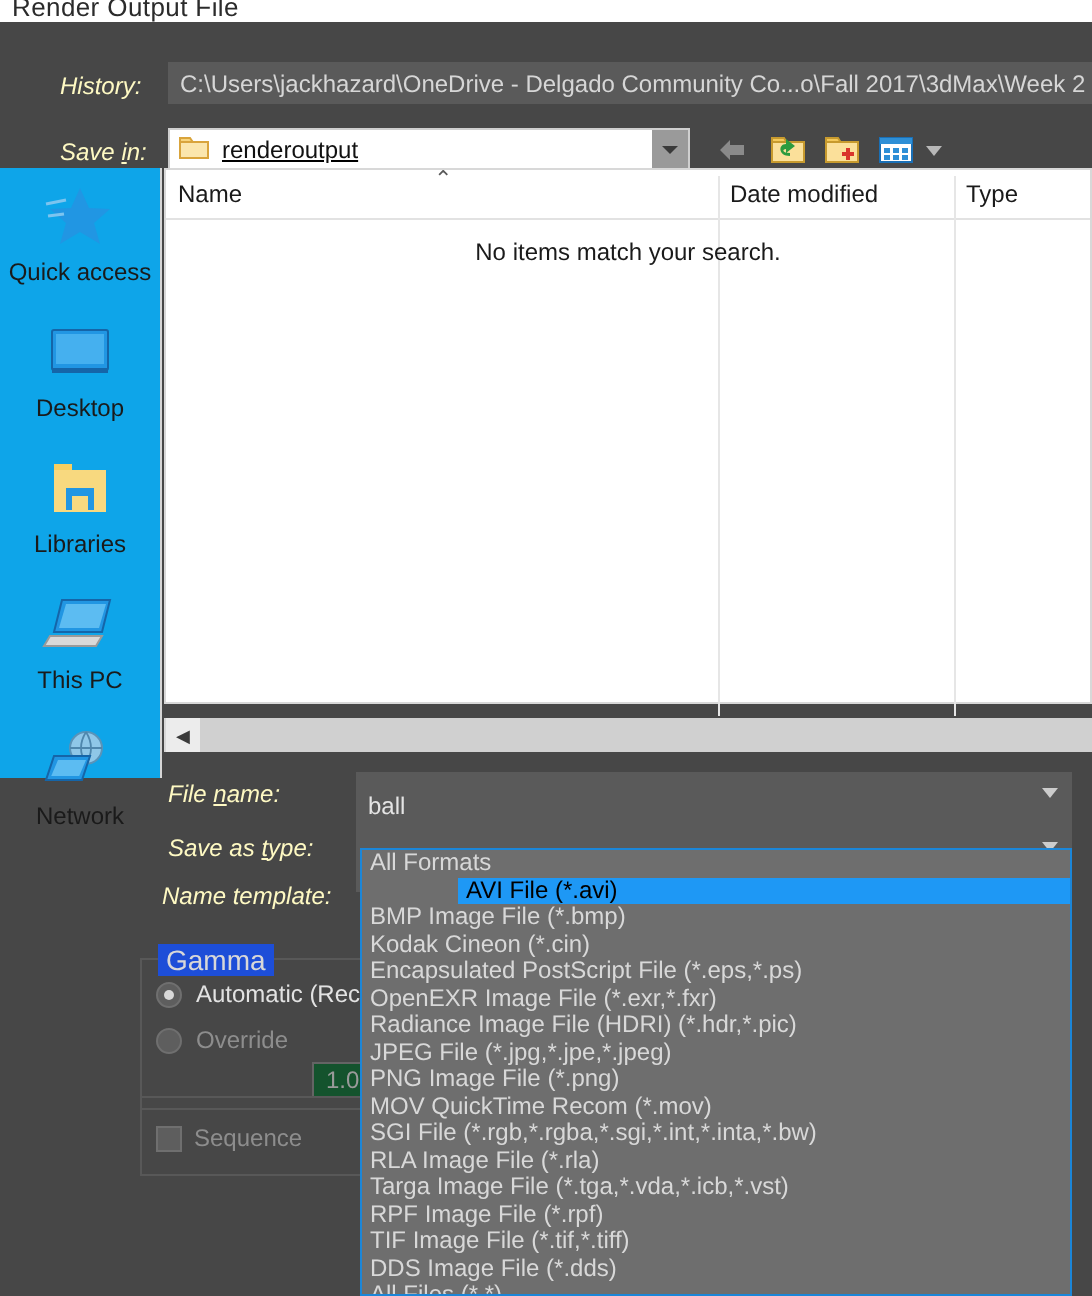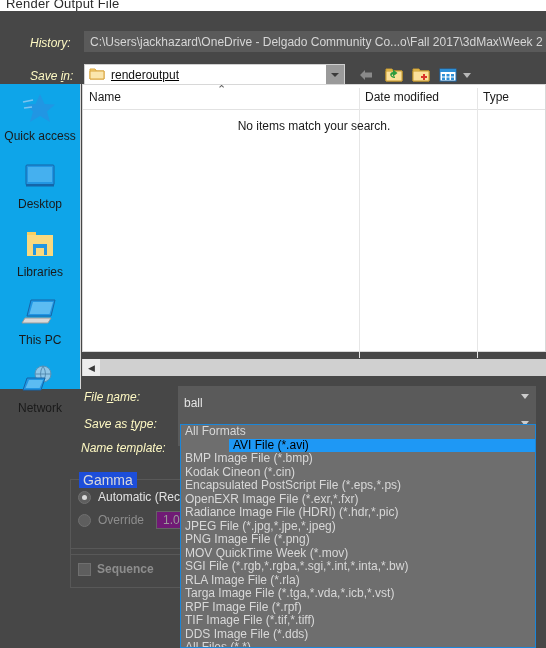--- a/index.html
+++ b/index.html
@@ -87,25 +87,25 @@
   
   .group{position:absolute;border:1px solid #585858;}
   .group-title{position:absolute;top:-8px;left:8px;background:#1d4ed8;padding:0 4px;
     color:#d8d8d8;font-size:14px;}
   .radio{position:absolute;width:13px;height:13px;border-radius:50%;background:#5e5e5e;
     border:1px solid #6f6f6f;box-sizing:border-box;}
   .radio.on:after{content:"";position:absolute;left:3px;top:3px;width:5px;height:5px;
     border-radius:50%;background:#d9d9d9;}
   .radio-lbl{position:absolute;color:#e2e2e2;font-size:12px;white-space:nowrap;}
   .radio-lbl.dim{color:#8d8d8d;}
-  .spin{position:absolute;height:18px;background:#701a75;border:1px solid #646464;
-    box-sizing:border-box;color:#9a9a9a;font-size:12px;display:flex;align-items:center;padding-left:6px;}
+  .spin{position:absolute;height:18px;background:#14532d;border:1px solid #646464;
+    box-sizing:border-box;color:#9a9a9a;font-size:12px;display:flex;align-items:center;padding-left:6px;margin-top:20px;}
 
   .chk{position:absolute;width:13px;height:13px;background:#5e5e5e;border:1px solid #6f6f6f;box-sizing:border-box;}
-  .chk-lbl{position:absolute;color:#8d8d8d;font-size:12px;font-weight:bold;}
+  .chk-lbl{position:absolute;color:#8d8d8d;font-size:12px;}
 
   
   .popup{position:absolute;left:180px;top:424px;width:356px;height:224px;
     background:#6e6e6e;border:1px solid #1b86d8;box-sizing:border-box;overflow:hidden;z-index:50;}
   .popup .it{height:13.5px;line-height:13.5px;color:#d8d8d8;font-size:12px;
     padding-left:4px;white-space:nowrap;overflow:hidden;}
   .popup .it.sel{background:#1e98f5;color:#000000;margin-left:48px;}
 </style>
 </head>
 <body>
@@ -294,21 +294,21 @@
   <div class="popup" id="dropdown-list">
       <div class="it">All Formats</div>
       <div class="it sel">AVI File (*.avi)</div>
       <div class="it">BMP Image File (*.bmp)</div>
       <div class="it">Kodak Cineon (*.cin)</div>
       <div class="it">Encapsulated PostScript File (*.eps,*.ps)</div>
       <div class="it">OpenEXR Image File (*.exr,*.fxr)</div>
       <div class="it">Radiance Image File (HDRI) (*.hdr,*.pic)</div>
       <div class="it">JPEG File (*.jpg,*.jpe,*.jpeg)</div>
       <div class="it">PNG Image File (*.png)</div>
-      <div class="it">MOV QuickTime Week (*.mov)</div>
+      <div class="it">MOV QuickTime Recom (*.mov)</div>
       <div class="it">SGI File (*.rgb,*.rgba,*.sgi,*.int,*.inta,*.bw)</div>
       <div class="it">RLA Image File (*.rla)</div>
       <div class="it">Targa Image File (*.tga,*.vda,*.icb,*.vst)</div>
       <div class="it">RPF Image File (*.rpf)</div>
       <div class="it">TIF Image File (*.tif,*.tiff)</div>
       <div class="it">DDS Image File (*.dds)</div>
       <div class="it">All Files (*.*)</div>
     </div>
 
 </div>

